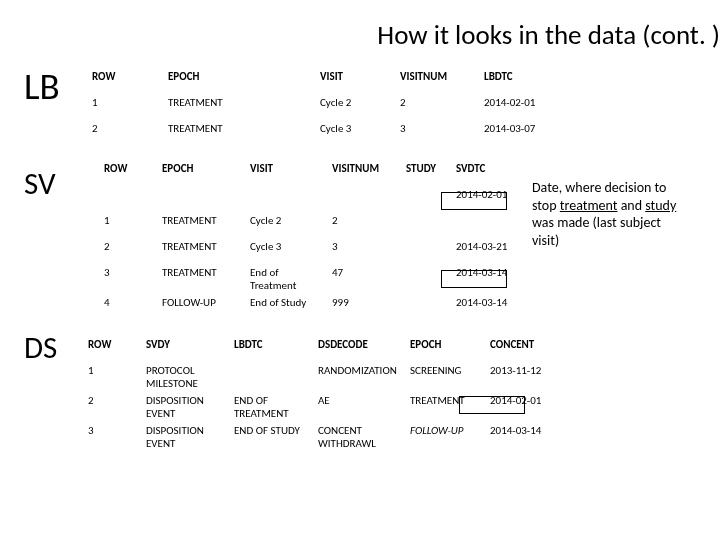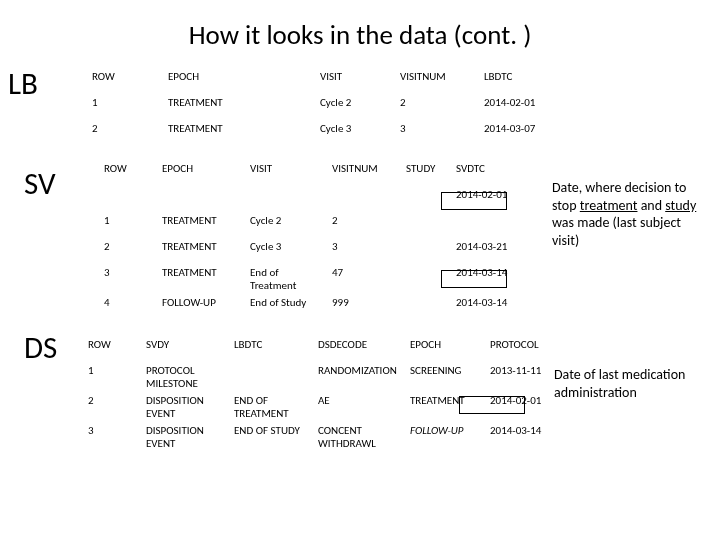--- a/index.html
+++ b/index.html
@@ -1,45 +1,45 @@
 <!DOCTYPE html>
 <html><head>
 <meta charset="utf-8">
 <style>
 html,body{margin:0;padding:0;width:720px;height:540px;background:#fff;font-family:"Calibri","Segoe UI",Arial,sans-serif;color:#000;overflow:hidden}
 .slide{position:relative;width:720px;height:540px}
-.title{position:absolute;top:18px;left:0;width:100%;text-align:center;font-size:27px}
-.sec-lb{position:absolute;top:64px;left:8px;font-size:31px}
+.title{position:absolute;top:18px;left:0;width:100%;text-align:right;font-size:27px}
+.sec-lb{position:absolute;top:64px;left:24px;font-size:37px}
 .sec-sv{position:absolute;top:164px;left:24px;font-size:31px}
 .sec-ds{position:absolute;top:328px;left:24px;font-size:31px}
 .tbl{position:absolute;border-collapse:collapse;font-size:11px;table-layout:fixed}
 .tbl th,.tbl td{text-align:left;padding:2px 4px;vertical-align:top;overflow:hidden}
 .tbl tr{height:26px}
-.tbl thead th{font-weight:400}
+.tbl thead th{font-weight:700}
 .lb{top:68px;left:88px;width:452px}
 .lb th:nth-child(1),.lb td:nth-child(1){width:68px}
 .lb th:nth-child(2),.lb td:nth-child(2){width:144px}
 .lb th:nth-child(3),.lb td:nth-child(3){width:72px}
 .lb th:nth-child(4),.lb td:nth-child(4){width:76px}
 .lb th:nth-child(5),.lb td:nth-child(5){width:80px}
 .sv{top:160px;left:100px;width:400px}
 .sv th:nth-child(1),.sv td:nth-child(1){width:50px}
 .sv th:nth-child(2),.sv td:nth-child(2){width:80px}
 .sv th:nth-child(3),.sv td:nth-child(3){width:74px}
 .sv th:nth-child(4),.sv td:nth-child(4){width:66px}
 .sv th:nth-child(5),.sv td:nth-child(5){width:42px}
 .sv th:nth-child(6),.sv td:nth-child(6){width:72px}
 .ds{top:336px;left:84px;width:436px}
 .ds th:nth-child(1),.ds td:nth-child(1){width:50px}
 .ds th:nth-child(2),.ds td:nth-child(2){width:80px}
 .ds th:nth-child(3),.ds td:nth-child(3){width:76px}
 .ds th:nth-child(4),.ds td:nth-child(4){width:84px}
 .ds th:nth-child(5),.ds td:nth-child(5){width:72px}
 .ds th:nth-child(6),.ds td:nth-child(6){width:64px}
-.annot1{position:absolute;top:179px;left:552px;width:150px;font-size:14px;line-height:1.25}
+.annot1{position:absolute;top:179px;left:532px;width:150px;font-size:14px;line-height:1.25}
 .annot2{position:absolute;top:366px;left:554px;width:150px;font-size:14px;line-height:1.25}
 .u{text-decoration:underline}
 .box{position:absolute;border:1px solid #000}
 .box-sv-c2{top:192px;left:441px;width:64px;height:16px}
 .box-sv-c3{top:270px;left:441px;width:64px;height:16px}
 .box-ds-r2{top:396px;left:459px;width:64px;height:16px}
 
 .it{font-style:italic}
 .bold{font-weight:400}
 </style>
@@ -137,31 +137,31 @@
 </table>
 
 <table class="tbl ds">
 <thead>
         <tr>
 <th>ROW</th>
 <th>SVDY</th>
 <th>LBDTC</th>
 <th>DSDECODE</th>
 <th>EPOCH</th>
-<th>PROTOCOL</th>
+<th>CONCENT</th>
 </tr>
       </thead>
 <tbody>
 <tr>
 <td>1</td>
 <td>PROTOCOL MILESTONE</td>
 <td></td>
 <td>RANDOMIZATION</td>
 <td>SCREENING</td>
-<td>2013-11-11</td>
+<td>2013-11-12</td>
 </tr>
 <tr>
 <td>2</td>
 <td>DISPOSITION EVENT</td>
 <td>END OF TREATMENT</td>
 <td>AE</td>
 <td>TREATMENT</td>
 <td>2014-02-01</td>
 </tr>
 <tr>
@@ -172,19 +172,18 @@
 <td class="it">FOLLOW-UP</td>
 <td>2014-03-14</td>
 </tr>
 </tbody>
 </table>
 
 <div class="annot1">
 <span>Date, where decision to stop </span><span class="u">treatment</span><span> and </span><span class="u">study</span><span> was made (last subject visit)</span>
 </div>
 
-<div class="annot2">Date of last medication administration</div>
 
 <div class="box box-sv-c2"></div>
 <div class="box box-sv-c3"></div>
 <div class="box box-ds-r2"></div>
 
 </div>
 
 </body></html>

